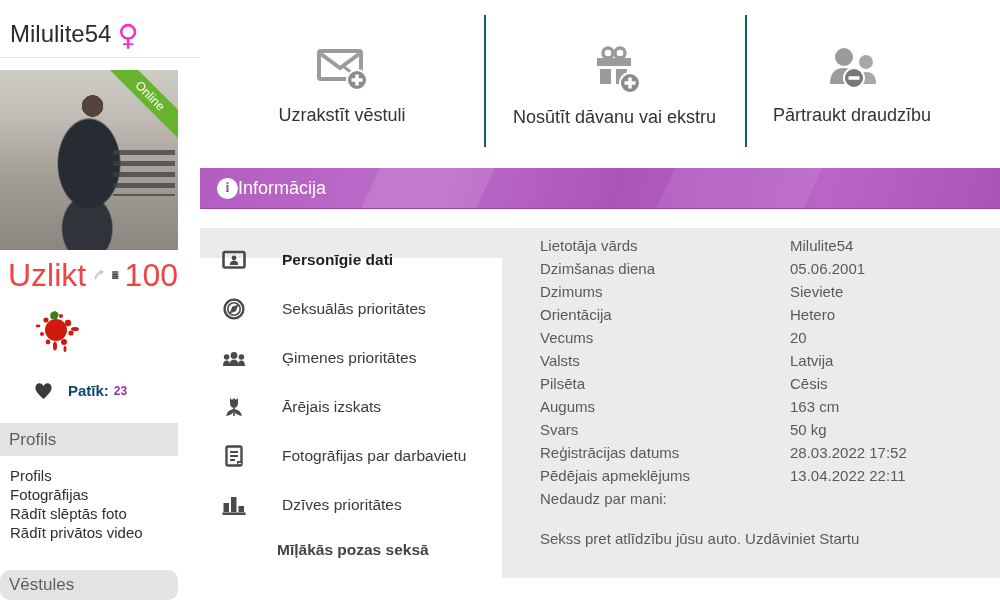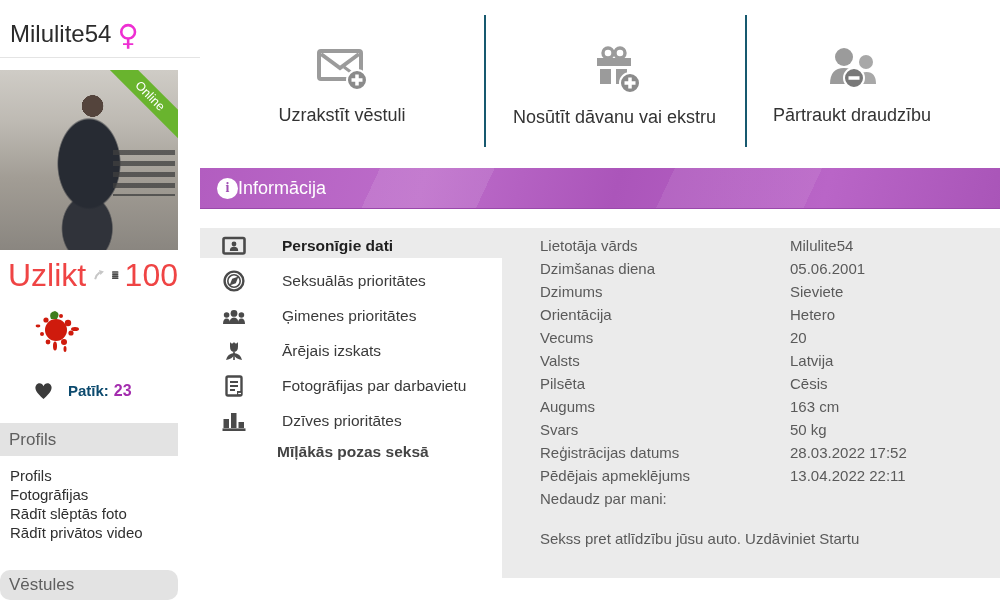--- a/index.html
+++ b/index.html
@@ -26,21 +26,21 @@
 
   .uplift-row{position:absolute;left:8px;top:258px;width:170px;height:34px;
       display:flex;align-items:center;font-size:32px;color:#ef4444;}
   .uplift-row .txt{margin-right:8px;}
   .uplift-row .num{margin-left:6px;}
 
   .splat{position:absolute;left:34px;top:308px;}
 
   .likes-row{position:absolute;left:33px;top:381px;display:flex;align-items:center;}
   .likes-row .lbl{margin-left:14px;font-size:15px;font-weight:bold;color:#0c4a6e;}
-  .likes-row .cnt{margin-left:5px;font-size:16px;font-weight:bold;color:#a32cae;}
+  .likes-row .cnt{margin-left:5px;font-size:12px;font-weight:bold;color:#a32cae;}
 
   .side-header{position:absolute;left:0;width:178px;background:#e3e3e3;color:#5f5f5f;
       font-size:17px;display:flex;align-items:center;padding-left:9px;box-sizing:border-box;}
   .side-header.profils{top:423px;height:33px;}
   .side-header.vestules{top:570px;height:30px;border-radius:10px;}
   .side-links{position:absolute;left:10px;top:466px;font-size:15px;color:#2f2f2f;line-height:19px;}
   .side-links div{cursor:pointer;}
 
   
   .action{position:absolute;top:15px;height:132px;text-align:center;cursor:pointer;}
@@ -60,21 +60,21 @@
       background:linear-gradient(115deg,rgba(255,255,255,0) 22%,rgba(255,255,255,.10) 22%,rgba(255,255,255,.10) 36%,rgba(255,255,255,0) 36%,rgba(255,255,255,0) 58%,rgba(255,255,255,.08) 58%,rgba(255,255,255,.08) 76%,rgba(255,255,255,0) 76%);}
   .info-ic{width:21px;height:21px;border-radius:50%;background:#fff;margin-left:17px;
       display:flex;align-items:center;justify-content:center;font-weight:bold;font-size:14px;
       color:#a04fb3;z-index:1;font-family:"Liberation Serif",serif;}
   .info-title{color:#fff;font-size:18px;z-index:1;}
 
   
   .panel{position:absolute;left:200px;top:228px;width:800px;height:350px;background:#ebebeb;}
   .menu-white{position:absolute;left:0;top:30px;width:302px;height:320px;background:#fff;}
   .menu{position:absolute;left:0;top:0;width:302px;}
-  .menu-item{height:35px;display:flex;align-items:center;cursor:pointer;}
+  .menu-item{height:35px;display:flex;align-items:center;cursor:pointer;margin-top:14px;}
   .menu-item .mic{width:24px;margin-left:22px;flex:none;}
   .menu-item .mlab{margin-left:36px;font-size:15.5px;color:#3a3a3a;}
   .menu-item.sel .mlab{font-weight:bold;color:#1f1f1f;}
   .menu-item.noicon{height:28px;}
   .menu-item.noicon .mlab{margin-left:77px;font-weight:bold;color:#444;}
 
   .fields{position:absolute;left:340px;top:6px;width:440px;font-size:15px;color:#5a5a5a;}
   .frow{line-height:23px;white-space:nowrap;}
   .frow .fl{display:inline-block;width:250px;}
   .about{margin-top:20px;line-height:18px;white-space:nowrap;}

